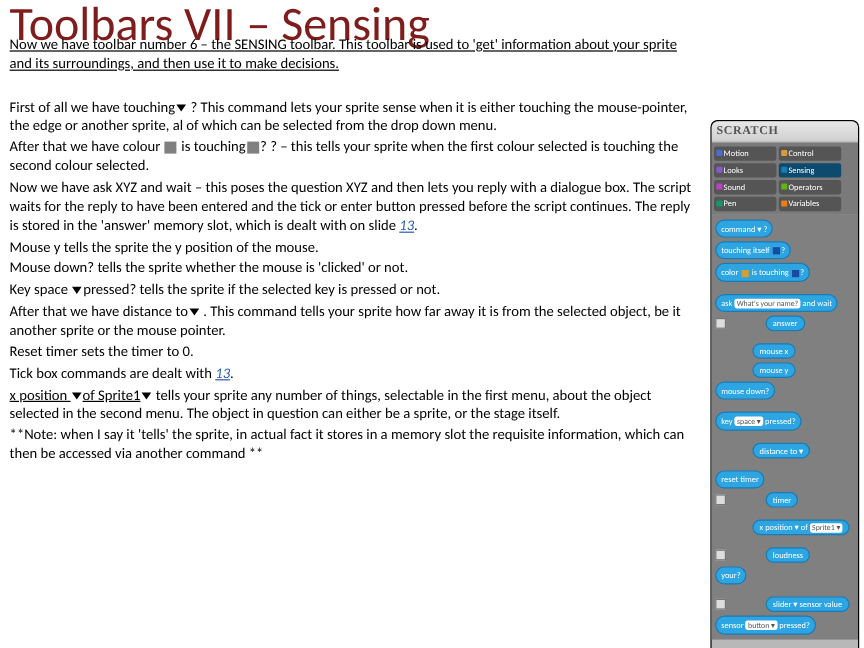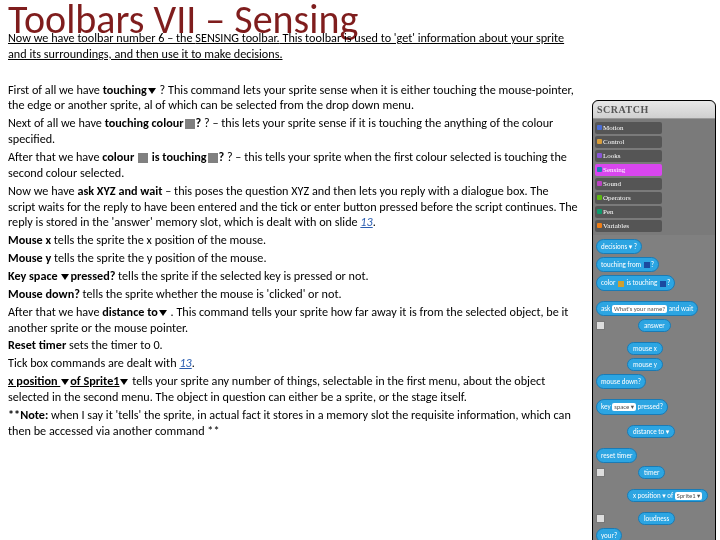--- a/index.html
+++ b/index.html
@@ -24,21 +24,21 @@
     position: absolute;
     top: 30px;
     left: 8px;
     width: 570px;
     font-size: 12.2px;
     line-height: 1.3;
     color: #000;
   }
   .content p { margin: 0 0 2px 0; }
   .u { text-decoration: underline; margin-top: 40px; }
-  .b { font-weight: bold; }
+  .b { font-weight: normal; }
   .tri {
     display: inline-block;
     width: 0; height: 0;
     border-left: 4px solid transparent;
     border-right: 4px solid transparent;
     border-top: 6px solid #000;
     vertical-align: middle;
     margin: 0 1px;
   }
   .swatch {
@@ -74,43 +74,42 @@
     letter-spacing: 0.5px;
   }
   .cats {
     display: flex;
     flex-wrap: wrap;
     background: #7a7a7a;
     padding: 3px 2px;
     gap: 2px;
   }
   .cat {
-    width: 67px;
+    width: 52px;
     height: 12px;
     border-radius: 2px;
     color: white;
     font-size: 7px;
     line-height: 12px;
     padding-left: 8px;
     position: relative;
     background: #555;
     box-sizing: border-box;
-    font-family: Liberation Serif, serif;
   }
   .cat::before {
     content: "";
     position: absolute;
     left: 2px; top: 3px;
     width: 5px; height: 5px;
     border-radius: 1px;
   }
   .cat.motion::before{background:#4a6cd4}
   .cat.control::before{background:#d89d3a}
   .cat.looks::before{background:#8a55d7}
-  .cat.sensing{background:#d946ef;color:#fff}
+  .cat.sensing{background:#0c4a6e;color:#fff}
   .cat.sensing::before{background:#1a7bb5}
   .cat.sound::before{background:#bb42c3}
   .cat.operators::before{background:#5cb712}
   .cat.pen::before{background:#0e9a6c}
   .cat.variables::before{background:#ee7d16}
   .blocks {
     background: #808080;
     padding: 4px 3px;
     display: flex;
     flex-direction: column;
@@ -159,32 +158,28 @@
 
 <div class="content">
 <p>
   <span class="u">Now we have toolbar number 6 – the </span><span class="u">SENSING toolbar.</span><span class="u">  This toolbar is used to 'get' information about your sprite and its surroundings, and then use it to make decisions.</span>
 </p>
 <p>&nbsp;</p>
 <p>
   <span>First of all we have </span><span class="b">touching</span><span class="tri"></span><span> ?  This command lets your sprite sense when it is either touching the mouse-pointer, the edge or another sprite, al of which can be selected from the drop down menu.</span>
 </p>
 <p>
-  <span>Next of all we have </span><span class="b">touching colour</span><span class="swatch"></span><span class="b">?</span><span> ? – this lets your sprite sense if it is touching the anything of the colour specified.</span>
-</p>
-<p>
   <span>After that we have </span><span class="b">colour </span><span class="swatch"></span><span class="b"> is touching</span><span class="swatch"></span><span class="b">?</span><span> ? – this tells your sprite when the first colour selected is touching the second colour selected.</span>
 </p>
 <p>
   <span>Now we have </span><span class="b">ask XYZ and wait</span><span> – this poses the question XYZ and then lets you reply with a dialogue box.  The script waits for the reply to have been entered and the tick or enter button pressed before the script continues.  The reply is stored in the 'answer' memory slot, which is dealt with on slide </span><span class="link">13</span><span>.</span>
 </p>
-<p><span class="b">Mouse x</span><span> tells the sprite the x position of the mouse.</span></p>
 <p><span class="b">Mouse y</span><span> tells the sprite the y position of the mouse.</span></p>
+<p><span class="b">Mouse down?</span><span> tells the sprite whether the mouse is 'clicked' or not.</span></p>
 <p><span class="b">Key space </span><span class="tri"></span><span class="b">pressed?</span><span> tells the sprite if the selected key is pressed or not.</span></p>
-<p><span class="b">Mouse down?</span><span> tells the sprite whether the mouse is 'clicked' or not.</span></p>
 <p>
   <span>After that we have </span><span class="b">distance to</span><span class="tri"></span><span> .  This command tells your sprite how far away it is from the selected object, be it another sprite or the mouse pointer.</span>
 </p>
 <p><span class="b">Reset timer</span><span> sets the timer to 0.</span></p>
 <p><span>Tick box commands are dealt with </span><span class="link">13</span><span>.</span></p>
 <p>
   <span class="b u">x position </span><span class="tri"></span><span class="b u">of Sprite1</span><span class="tri"></span><span>  tells your sprite any number of things, selectable in the first menu, about the object selected in the second menu.  The object in question can either be a sprite, or the stage itself.</span>
 </p>
 <p><span class="b">**Note:</span><span> when I say it 'tells' the sprite, in actual fact it stores in a memory slot the requisite information, which can then be accessed via another command **</span></p>
 </div>
@@ -197,22 +192,22 @@
     <div class="cat motion">Motion</div>
     <div class="cat control">Control</div>
     <div class="cat looks">Looks</div>
     <div class="cat sensing">Sensing</div>
     <div class="cat sound">Sound</div>
     <div class="cat operators">Operators</div>
     <div class="cat pen">Pen</div>
     <div class="cat variables">Variables</div>
   </div>
   <div class="blocks">
-    <div class="blk">decisions ▾ ?</div>
-    <div class="blk"><span>touching from</span> <span class="sw" style="background:#1b4aa0"></span>?</div>
+    <div class="blk">command ▾ ?</div>
+    <div class="blk"><span>touching itself</span> <span class="sw" style="background:#1b4aa0"></span>?</div>
     <div class="blk"><span>color</span> <span class="sw" style="background:#d0a030"></span> <span>is touching</span> <span class="sw" style="background:#1b4aa0"></span>?</div>
     <div class="gap"></div>
     <div class="blk"><span>ask</span> <span class="whitebox">What's your name?</span> <span>and wait</span></div>
     <div class="checkbox-row">
         <span class="cb"></span>
         <div class="blk answer">answer</div>
       </div>
     <div class="gap"></div>
     <div class="blk val">mouse x</div>
     <div class="blk val">mouse y</div>

